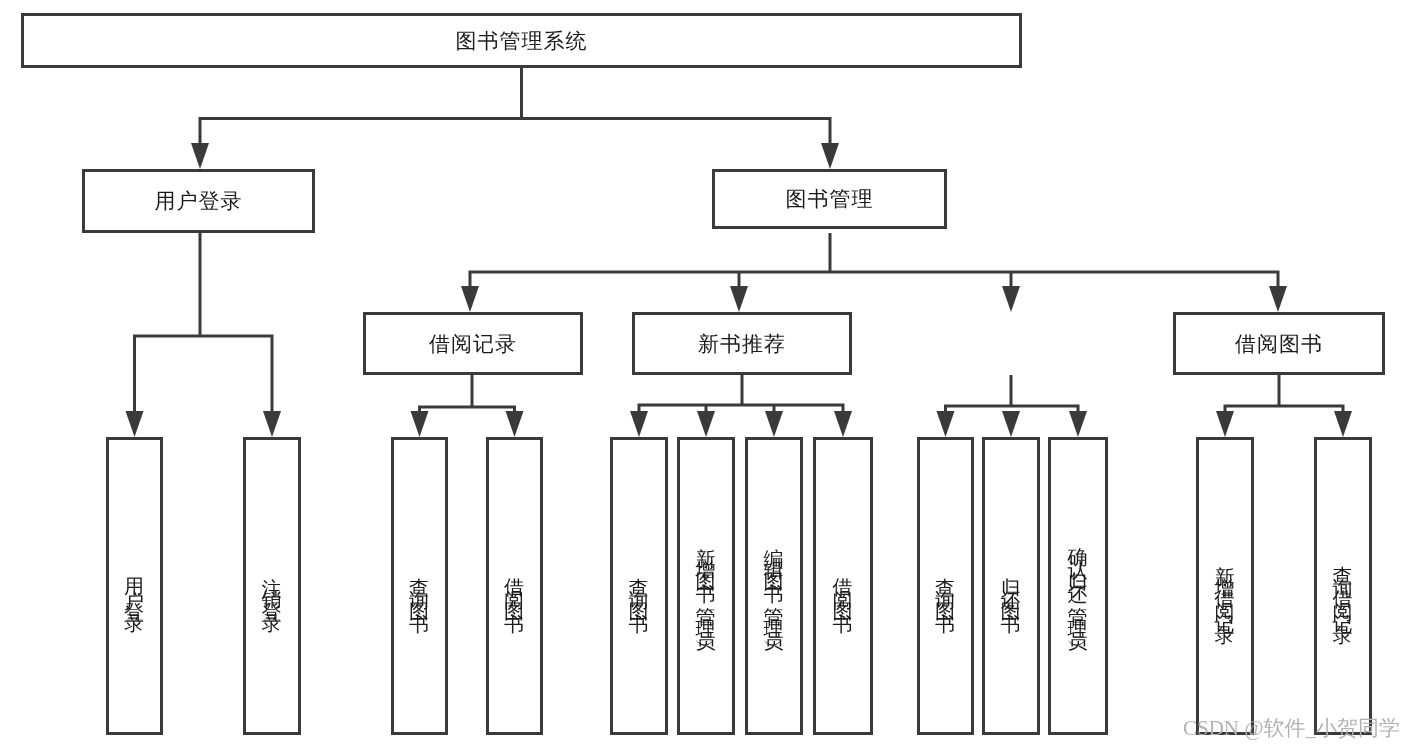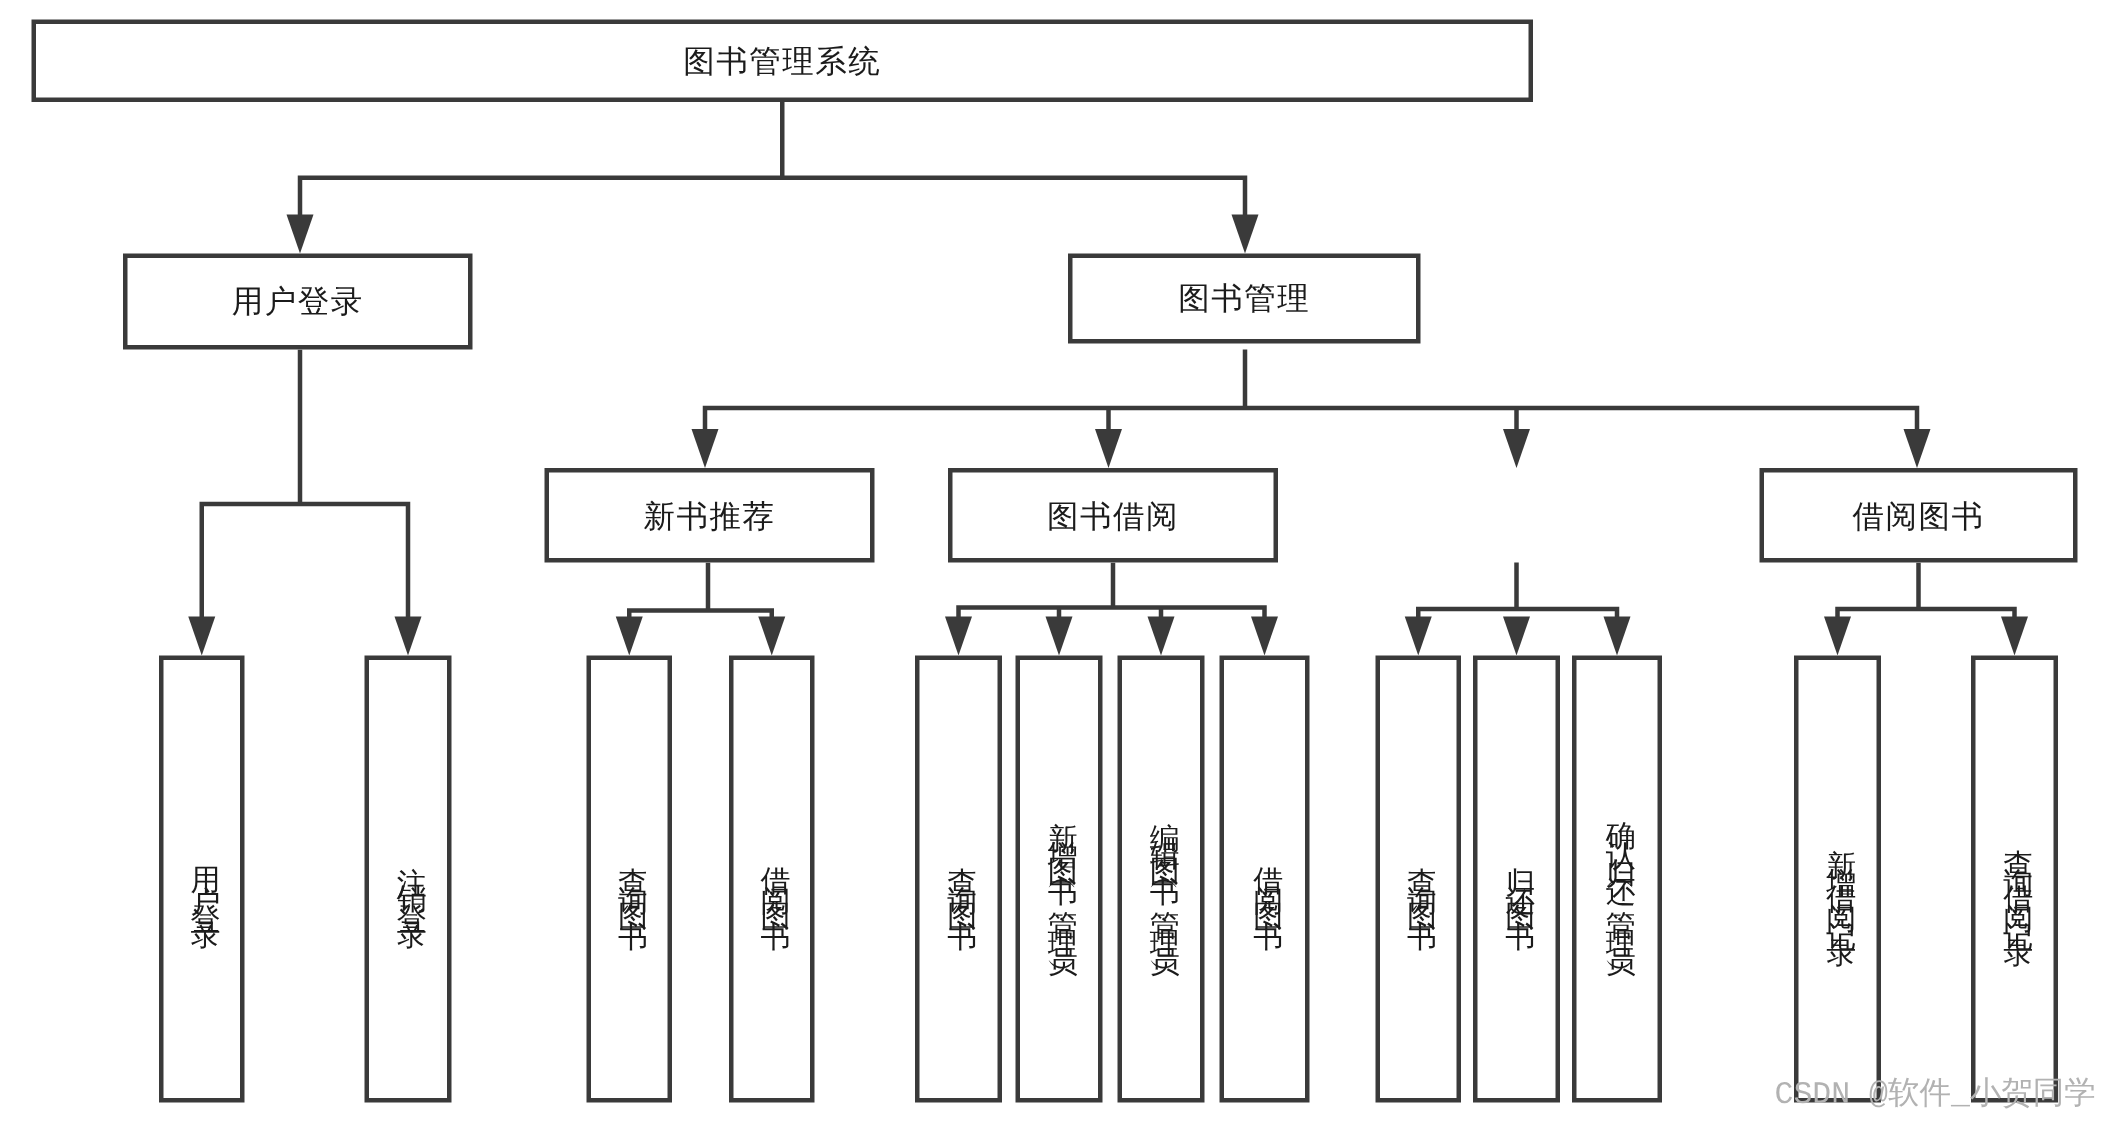--- a/index.html
+++ b/index.html
@@ -1,20 +1,20 @@
 <!DOCTYPE html>
 <html><head>
 <meta charset="utf-8">
 <style>
   html,body{margin:0;padding:0;background:#ffffff;}
   #stage{
     position:relative;
     width:1405px;height:747px;
     background:#ffffff;
-    font-family:Liberation Mono, monospace;
+    font-family:Liberation Serif, serif;
     overflow:hidden;
   }
   #connectors{position:absolute;left:0;top:0;pointer-events:none;}
   .box{
     position:absolute;
     box-sizing:border-box;
     border:3px solid #3a3a3a;
     background:#ffffff;
     display:flex;
     align-items:center;
@@ -113,24 +113,24 @@
   </div>
 
   <div class="box" style="left:82px;top:169px;width:233px;height:64px">
     <span class="hlabel">用户登录</span>
   </div>
   <div class="box" style="left:712px;top:169px;width:235px;height:60px">
     <span class="hlabel">图书管理</span>
   </div>
 
   <div class="box" style="left:363px;top:312px;width:220px;height:63px">
-    <span class="hlabel">新书推荐</span>
+    <span class="hlabel">借阅记录</span>
   </div>
   <div class="box" style="left:632px;top:312px;width:220px;height:63px">
-    <span class="hlabel">图书借阅</span>
+    <span class="hlabel">新书推荐</span>
   </div>
   <div class="box" style="left:1173px;top:312px;width:212px;height:63px">
     <span class="hlabel">借阅图书</span>
   </div>
 
   <div class="box leaf" style="left:106px;width:57px">
     <span class="vtext">用户登录</span>
   </div>
   <div class="box leaf" style="left:243px;width:58px">
     <span class="vtext">注销登录</span>

